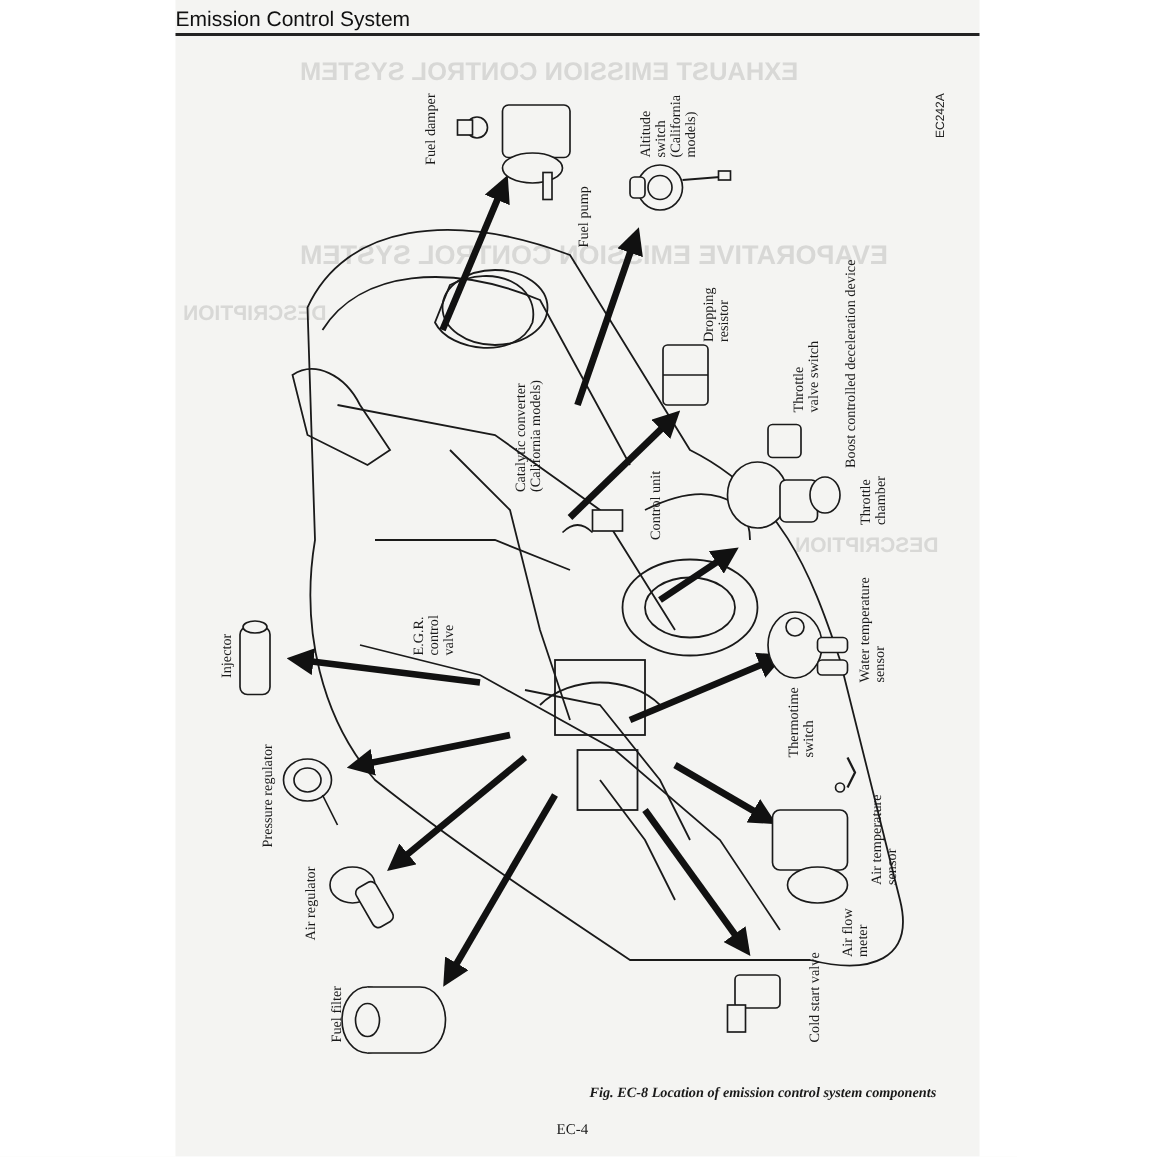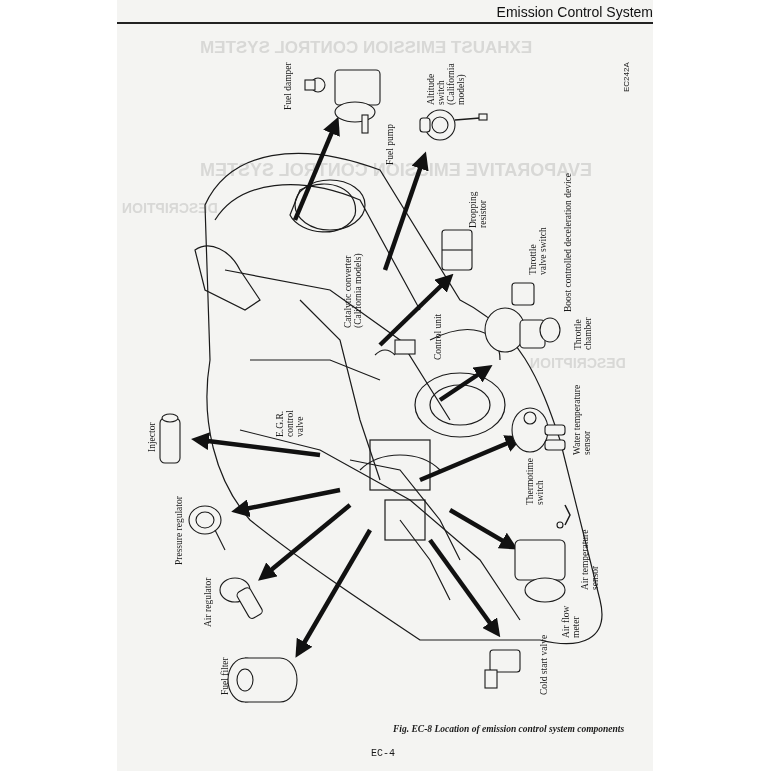--- a/index.html
+++ b/index.html
@@ -1,24 +1,24 @@
 <!DOCTYPE html>
 <html><head>
 <meta charset="utf-8">
 <style>
   html,body{margin:0;padding:0;background:#ffffff;}
   body{width:771px;height:771px;position:relative;overflow:hidden;font-family:"Liberation Serif",serif;}
   .page{position:absolute;left:117px;top:0;width:536px;height:771px;background:#f4f4f2;}
   .header-rule{position:absolute;left:117px;top:22px;width:536px;height:2px;background:#222;}
-  .header-title{position:absolute;left:117px;top:4px;width:536px;text-align:right;font-family:"Liberation Sans",sans-serif;font-size:14px;color:#111;}
+  .header-title{position:absolute;left:117px;top:4px;width:536px;text-align:left;font-family:"Liberation Sans",sans-serif;font-size:14px;color:#111;}
   .ghost{position:absolute;color:#d8d8d6;font-family:"Liberation Sans",sans-serif;font-weight:bold;white-space:nowrap;}
   .lbl{position:absolute;font-size:9.5px;line-height:10px;color:#1a1a1a;white-space:nowrap;transform-origin:left top;transform:rotate(-90deg);}
   .code{position:absolute;font-family:"Liberation Sans",sans-serif;font-size:8px;color:#222;transform-origin:left top;transform:rotate(-90deg);white-space:nowrap;}
   .caption{position:absolute;left:393px;top:724px;font-size:9.5px;font-style:italic;font-weight:bold;color:#1a1a1a;white-space:nowrap;}
-  .pagenum{position:absolute;left:371px;top:748px;font-family:Liberation Mono, monospace;font-size:10px;color:#1a1a1a;}
+  .pagenum{position:absolute;left:371px;top:748px;font-family:Liberation Serif, serif;font-size:10px;color:#1a1a1a;}
   svg.diagram{position:absolute;left:0;top:0;}
 </style>
 </head>
 <body>
 
 <div class="page"></div>
 
 <div class="ghost" style="left:200px;top:38px;font-size:17px;transform:scaleX(-1);">EXHAUST EMISSION CONTROL SYSTEM</div>
 <div class="ghost" style="left:200px;top:160px;font-size:18px;transform:scaleX(-1);">EVAPORATIVE EMISSION CONTROL SYSTEM</div>
 <div class="ghost" style="left:122px;top:200px;font-size:14px;transform:scaleX(-1);">DESCRIPTION</div>

